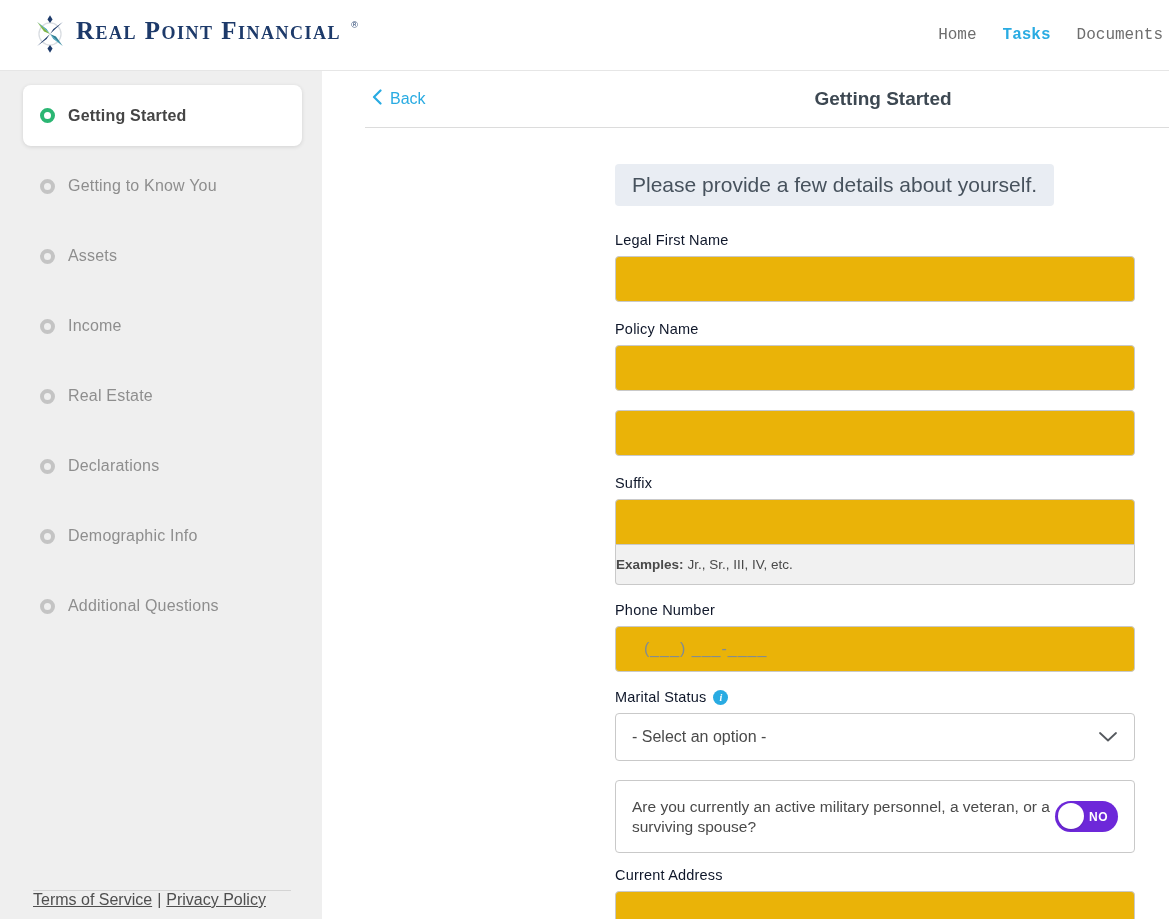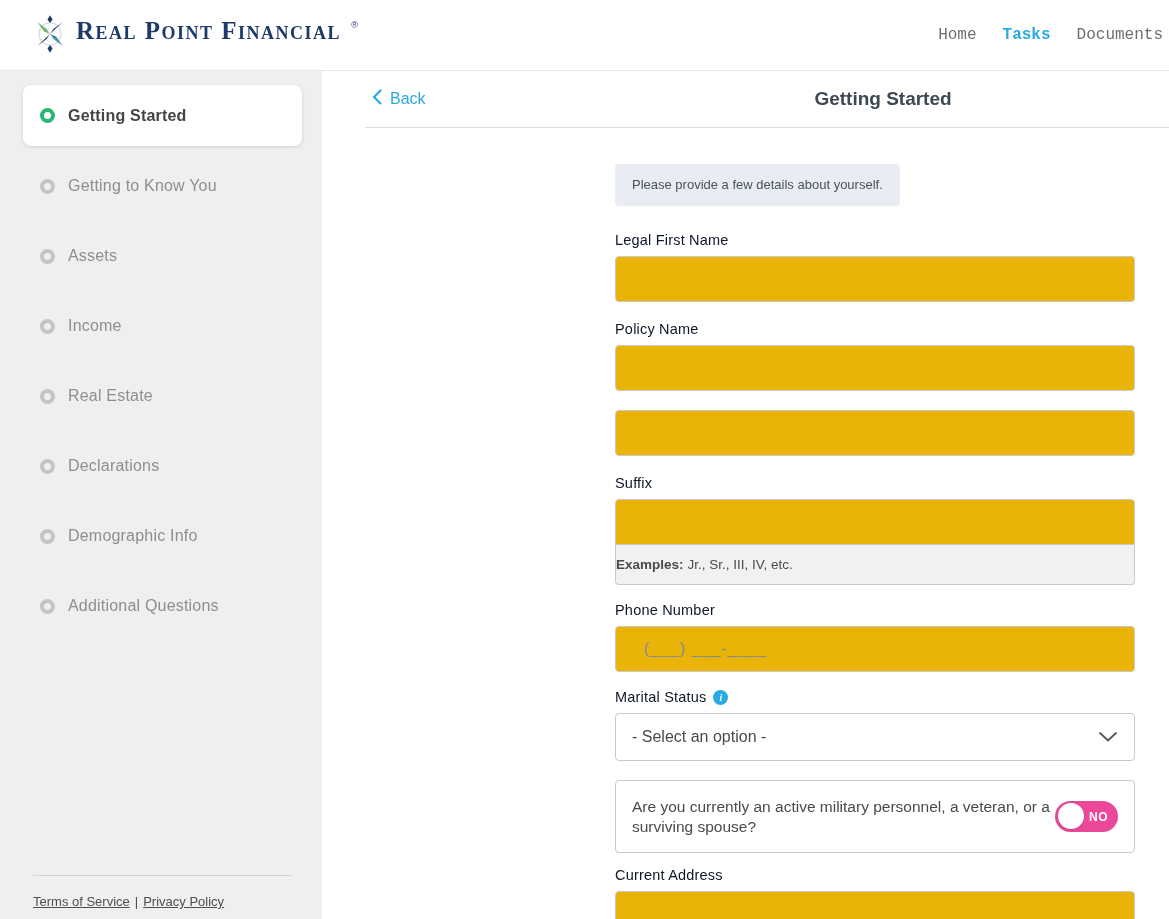--- a/index.html
+++ b/index.html
@@ -41,21 +41,21 @@
     height:70px; display:flex; align-items:center; padding-left:40px; cursor:pointer;
   }
   .ring { width:15px; height:15px; border-radius:50%; margin-right:13px; flex:none; }
   .ring.active { border:4px solid #2bb673; }
   .ring.idle   { border:4px solid #c4c4c4; }
   .step-label  { font-size:16px; color:#8e8e8e; letter-spacing:0.2px; }
   .step-label.active { color:#454545; font-weight:bold; }
 
   .sidebar-footer {
     position:absolute; left:33px; bottom:10px; width:258px;
-    border-top:1px solid #d4d4d4; padding-top:18px; font-size:13px; color:#4f4f4f;
+    border-top:1px solid #d4d4d4; padding-top:0; font-size:16px; color:#4f4f4f;
   }
   .sidebar-footer a { color:#4f4f4f; text-decoration:underline; cursor:pointer; }
   .footer-sep { margin:0 5px; color:#4f4f4f; }
 
   
   .main { position:absolute; top:71px; left:322px; right:0; bottom:0; background:#fff; }
   .content-header { position:relative; height:56px; }
   .back-link {
     position:absolute; left:50px; top:50%; transform:translateY(-50%);
     color:#29abe2; font-size:16px; display:flex; align-items:center; gap:8px;
@@ -63,21 +63,21 @@
   }
   .page-title {
     position:absolute; left:561px; top:50%; transform:translate(-50%,-50%);
     font-size:19px; font-weight:bold; color:#3d4852; white-space:nowrap;
   }
   .content-divider { margin-left:43px; border-bottom:1px solid #dcdcdc; height:0; }
 
   .form-col { width:520px; margin:36px 0 0 293px; }
   .banner {
     display:inline-block; background:#e9edf3; border-radius:4px; padding:0 17px;
-    line-height:42px; font-size:13px; color:#47525d;
+    line-height:42px; font-size:21px; color:#47525d;
   }
 
   .field { margin-top:19px; }
   .field.first  { margin-top:26px; }
   .field.tight  { margin-top:17px; }
   .field.last   { margin-top:14px; }
   .field-label {
     display:block; font-size:14.5px; color:#0f172a; margin-bottom:7px;
     letter-spacing:0.2px; line-height:17px;
   }
@@ -109,21 +109,21 @@
     color:#4a4a4a; cursor:pointer; background:#fff;
   }
   .select-chevron { position:absolute; right:17px; top:50%; transform:translateY(-50%); }
 
   .military-box {
     margin-top:19px; border:1px solid #c9c9c9; border-radius:4px; height:73px;
     display:flex; align-items:center; padding:0 16px;
   }
   .question { font-size:15.5px; line-height:20px; color:#4a4a4a; width:420px; }
   .toggle {
-    margin-left:auto; width:63px; height:31px; border-radius:16px; background:#ec4899;
+    margin-left:auto; width:63px; height:31px; border-radius:16px; background:#6d28d9;
     position:relative; cursor:pointer; flex:none;
   }
   .toggle-knob {
     position:absolute; left:3px; top:2px; width:26px; height:26px; border-radius:50%;
     background:#fff; box-shadow:0 1px 2px rgba(0,0,0,0.15);
   }
   .toggle-text {
     position:absolute; right:10px; top:50%; transform:translateY(-50%);
     color:#fff; font-size:12px; font-weight:bold; letter-spacing:0.5px;
   }

